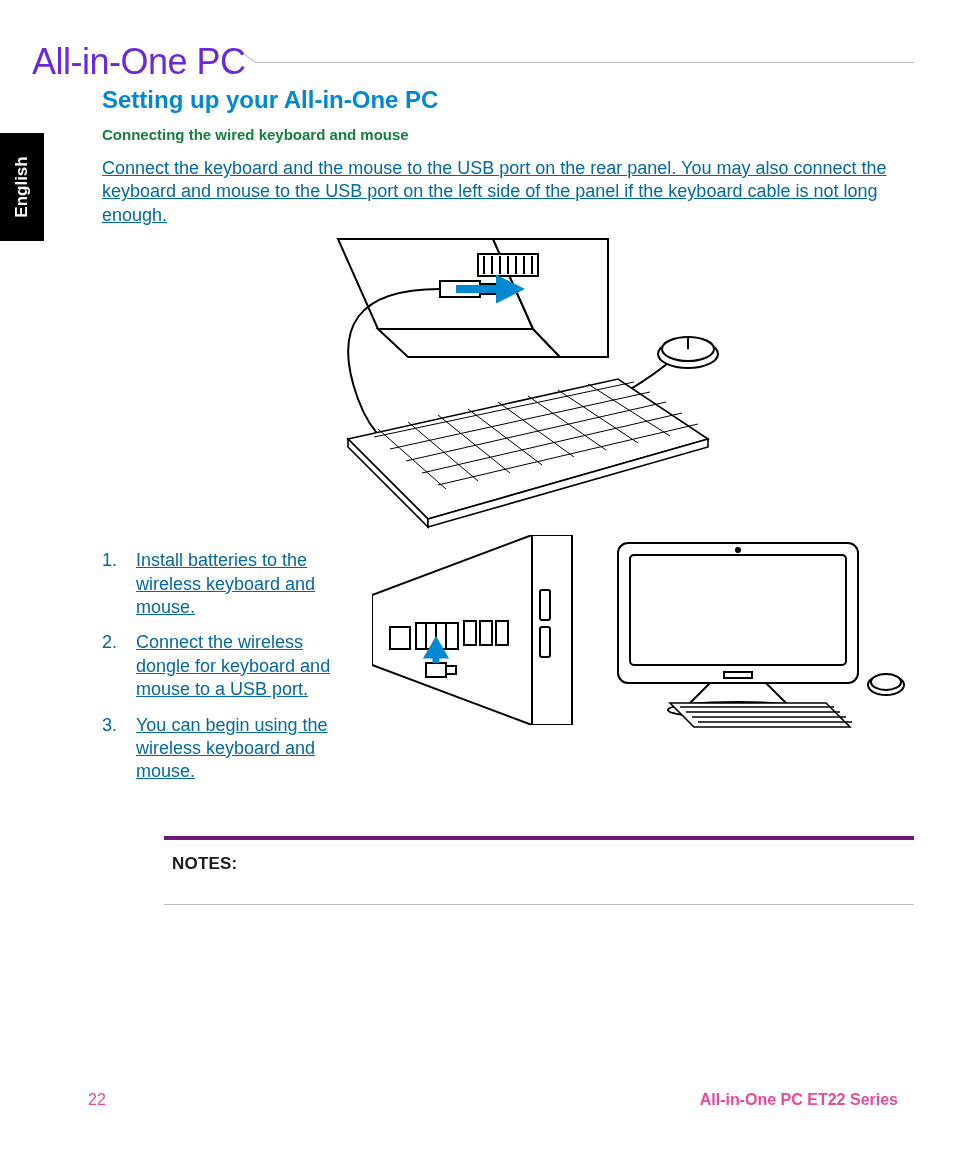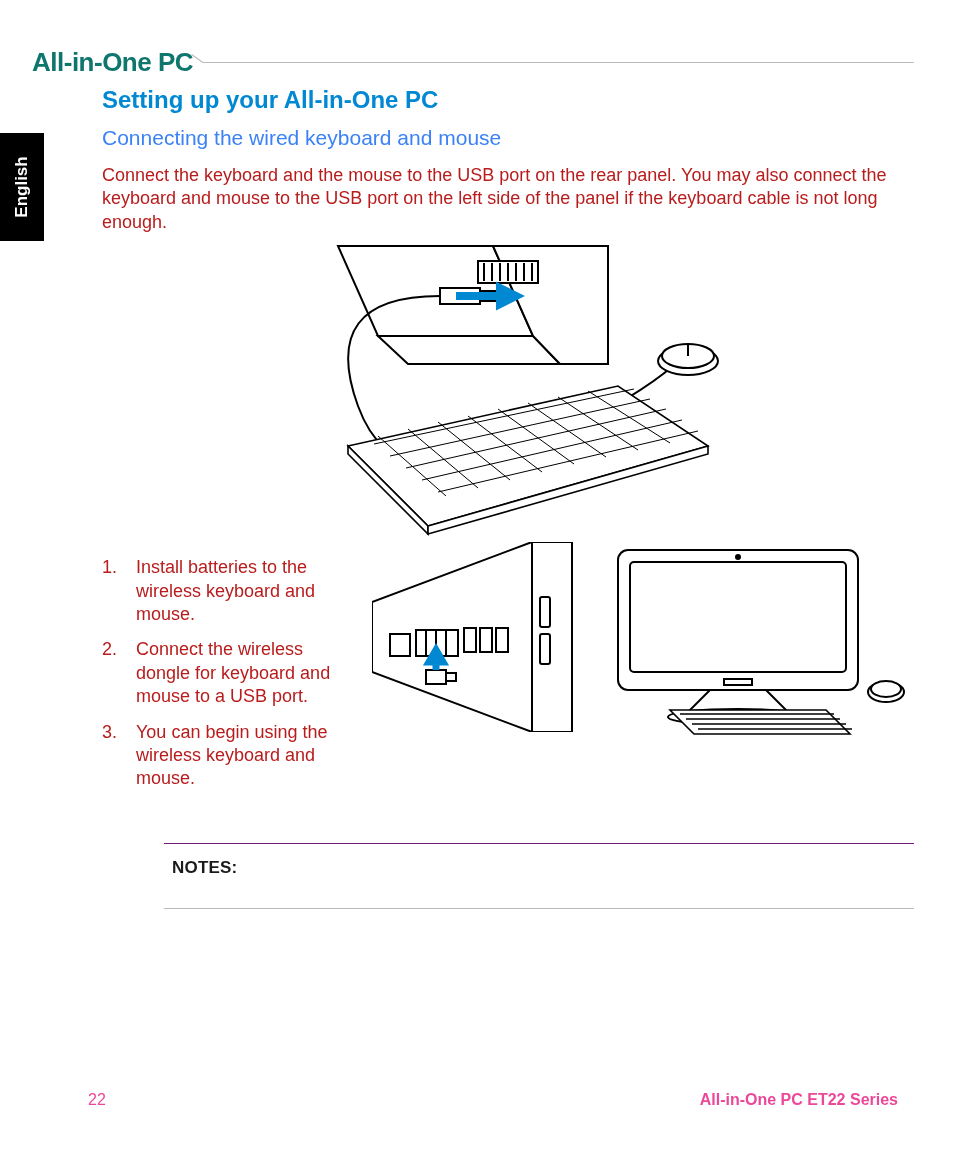--- a/index.html
+++ b/index.html
@@ -17,23 +17,23 @@
   .top-header {
     position: absolute;
     top: 47px;
     left: 0;
     right: 0;
     height: 30px;
     display: flex;
     align-items: center;
   }
   .top-header .title {
-    font-size: 26px;
-    font-weight: 700;
-    color: #0f766e;
+    font-size: 36px;
+    font-weight: 400;
+    color: #6d28d9;
     letter-spacing: -0.5px;
     padding: 0 10px 0 32px;
     font-family: "Arial Narrow", Arial, sans-serif;
     font-stretch: condensed;
   }
   .top-header .line-right {
     flex: 1;
     height: 1px;
     background: #b9babc;
     margin-right: 40px;
@@ -80,30 +80,31 @@
 
   h1 {
     font-family: Verdana, Geneva, sans-serif;
     font-weight: bold;
     color: #0088d2;
     font-size: 24px;
     margin: 0 0 12px 0;
   }
   h2 {
     font-family: "Segoe UI", Arial, sans-serif;
-    font-weight: normal;
-    color: #3b82f6;
-    font-size: 21px;
+    font-weight: bold;
+    color: #15803d;
+    font-size: 15px;
     margin: 0 0 6px 0;
   }
   p.body, ol.body {
-    color: #b91c1c;
+    color: #0369a1;
     font-size: 18px;
     line-height: 1.3;
     margin: 14px 0 8px 0;
+    text-decoration: underline;
   }
 
   .fig {
     display: block;
     margin: 0 auto;
   }
 
   .section2 {
     display: flex;
     gap: 15px;
@@ -133,21 +134,21 @@
   ol.body li::before {
     content: counter(step) ".";
     position: absolute;
     left: 0;
     top: 0;
   }
 
   .notes-block {
     margin-top: 40px;
     margin-left: 62px;
-    border-top: 1px solid #701a75;
+    border-top: 4px solid #701a75;
     border-bottom: 1px solid #b9babc;
     padding: 14px 4px 18px 8px;
   }
   .notes-block .label {
     font-weight: bold;
     font-size: 17px;
     margin-bottom: 12px;
     letter-spacing: 0.2px;
   }
   .notes-block ul {

